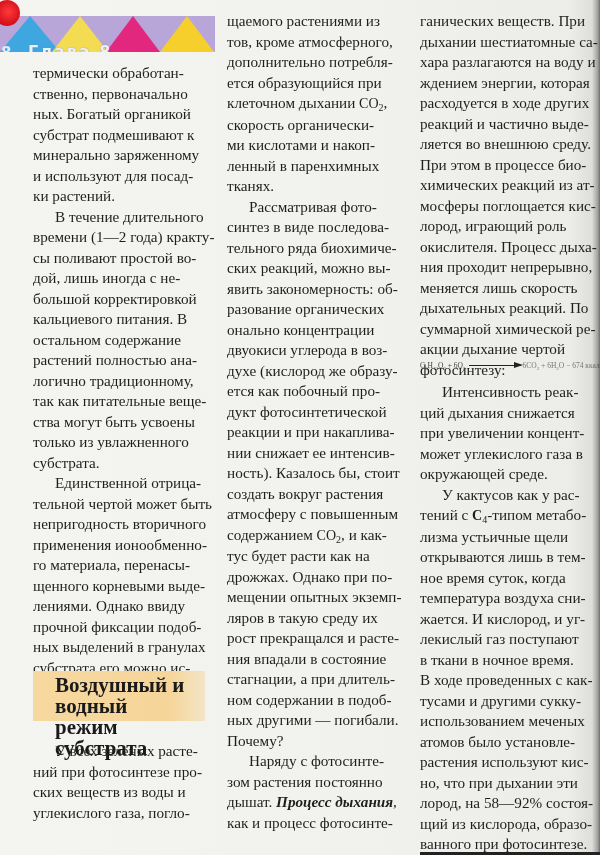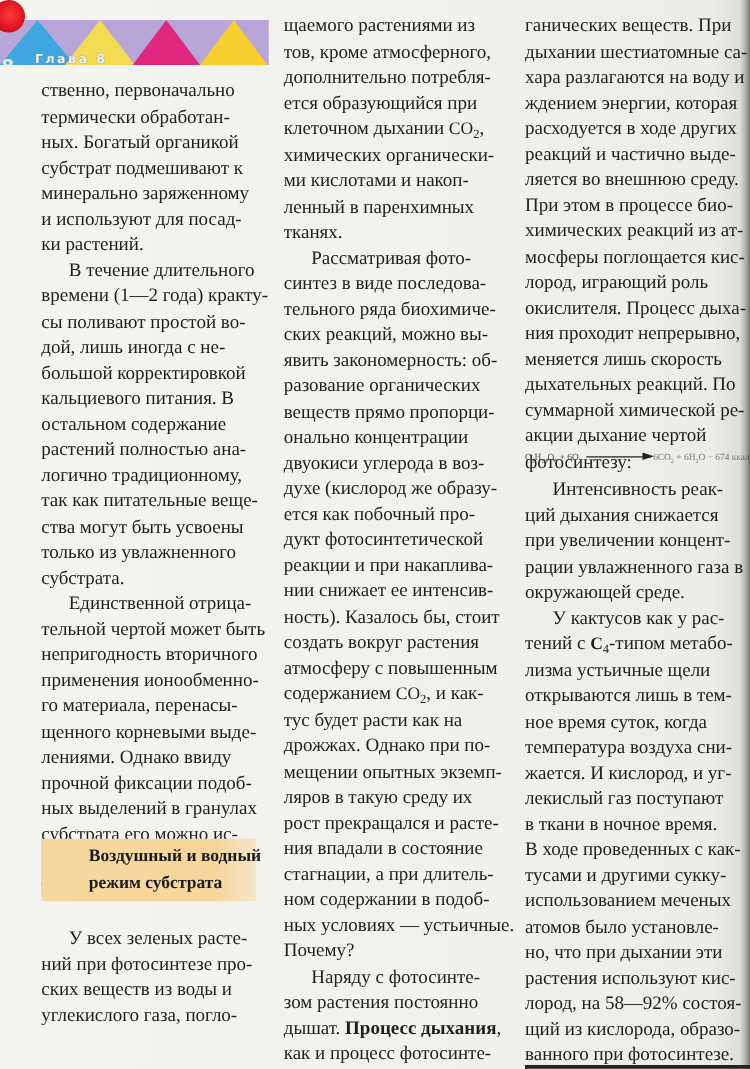--- a/index.html
+++ b/index.html
@@ -35,43 +35,43 @@
   .flower {
     position: absolute; left: -6px; top: 0px; width: 26px; height: 26px;
     border-radius: 50%; background: radial-gradient(circle at 55% 45%, #ff3a3a 0%, #d8121e 60%, #a00 100%);
   }
   .page-num {
     position: absolute; left: 1px; top: 28px; font-family: "DejaVu Sans", sans-serif;
     font-weight: bold; font-size: 15px; color: #e8e8f4; letter-spacing: 1px;
   }
   .chapter {
     position: absolute; left: 28px; top: 26px;
-    font-family: "DejaVu Sans", sans-serif; font-weight: bold; font-size: 10px;
+    font-family: "DejaVu Sans", sans-serif; font-weight: bold; font-size: 16px;
     color: #eef0f8; letter-spacing: 2px; text-shadow: 0 0 1px #6d6a9a;
   }
   
   .col {
     position: absolute; top: 0;
     font-size: 15.2px; line-height: 20.5px;
   }
   .col .line { display: block; white-space: nowrap; }
   .indent { padding-left: 22px; }
   .col1 { left: 33px; top: 63px; width: 175px; }
   .col2 { left: 227px; top: 11px; width: 180px; }
   .col3 { left: 420px; top: 11px; width: 180px; }
   sub { font-size: 10px; vertical-align: -3px; line-height: 0; }
   .big { font-size: 14px; }
-  .bolditalic { font-weight: bold; }
+  .bolditalic { font-weight: bold; font-style: italic; }
   .subhead {
     position: absolute; left: 33px; top: 671px; width: 172px; height: 50px;
     background: linear-gradient(90deg, #f6d9a0 0%, #f6d59a 80%, #f3e5c6 100%);
   }
   .subhead-text {
     position: absolute; left: 22px; top: 4px; width: 150px;
-    font-weight: bold; font-size: 14px; line-height: 21px; color: #1a1a1a; margin-left: 16px;
+    font-weight: bold; font-size: 21px; line-height: 21px; color: #1a1a1a;
   }
   .equation {
     position: absolute; left: 420px; top: 361px; width: 180px;
     font-family: "Liberation Serif", serif; font-size: 7.5px; color: #444;
     white-space: nowrap; display: flex; align-items: center;
   }
   .equation sub { font-size: 5px; vertical-align: -2px; }
   .arrow {
     display: inline-block; width: 52px; height: 1px; background: #222;
     position: relative; margin: 0 2px 0 3px;
@@ -93,22 +93,22 @@
     <div class="tri yellow1"></div>
     <div class="tri pink"></div>
     <div class="tri yellow2"></div>
     <span class="page-num">8</span>
     <span class="chapter">Глава 8</span>
   </div>
   <div class="flower"></div>
 
   <div class="col col1">
     <div>
+      <span class="line">термически обработан-</span>
       <span class="line">ственно, первоначально</span>
-      <span class="line">термически обработан-</span>
       <span class="line">ных. Богатый органикой</span>
       <span class="line">субстрат подмешивают к</span>
       <span class="line">минерально заряженному</span>
       <span class="line">и используют для посад-</span>
       <span class="line">ки растений.</span>
     </div>
     <div>
       <span class="line indent">В течение длительного</span>
       <span class="line">времени (1—2 года) кракту-</span>
       <span class="line">сы поливают простой во-</span>
@@ -155,53 +155,52 @@
     </div>
   </div>
 
   <div class="col col2">
     <div>
       <span class="line">щаемого растениями из</span>
       <span class="line">тов, кроме атмосферного,</span>
       <span class="line">дополнительно потребля-</span>
       <span class="line">ется образующийся при</span>
       <span class="line"><span>клеточном дыхании </span><span class="big">CO</span><sub>2</sub><span>,</span></span>
-      <span class="line">химических органически-</span>
+      <span class="line">скорость органически-</span>
       <span class="line">ми кислотами и накоп-</span>
       <span class="line">ленный в паренхимных</span>
       <span class="line">тканях.</span>
     </div>
     <div>
       <span class="line indent">Рассматривая фото-</span>
       <span class="line">синтез в виде последова-</span>
       <span class="line">тельного ряда биохимиче-</span>
       <span class="line">ских реакций, можно вы-</span>
       <span class="line">явить закономерность: об-</span>
       <span class="line">разование органических</span>
-      <span class="line">веществ прямо пропорци-</span>
       <span class="line">онально концентрации</span>
       <span class="line">двуокиси углерода в воз-</span>
       <span class="line">духе (кислород же образу-</span>
       <span class="line">ется как побочный про-</span>
       <span class="line">дукт фотосинтетической</span>
       <span class="line">реакции и при накаплива-</span>
       <span class="line">нии снижает ее интенсив-</span>
       <span class="line">ность). Казалось бы, стоит</span>
       <span class="line">создать вокруг растения</span>
       <span class="line">атмосферу с повышенным</span>
       <span class="line"><span>содержанием </span><span class="big">CO</span><sub>2</sub><span>, и как-</span></span>
       <span class="line">тус будет расти как на</span>
       <span class="line">дрожжах. Однако при по-</span>
       <span class="line">мещении опытных экземп-</span>
       <span class="line">ляров в такую среду их</span>
       <span class="line">рост прекращался и расте-</span>
       <span class="line">ния впадали в состояние</span>
       <span class="line">стагнации, а при длитель-</span>
       <span class="line">ном содержании в подоб-</span>
-      <span class="line">ных условиях — устьичные.</span>
+      <span class="line">ных другими — погибали.</span>
       <span class="line">Почему?</span>
     </div>
     <div>
       <span class="line indent">Наряду с фотосинте-</span>
       <span class="line">зом растения постоянно</span>
       <span class="line"><span>дышат. </span><span class="bolditalic">Процесс дыхания</span><span>,</span></span>
       <span class="line">как и процесс фотосинте-</span>
 
     </div>
   </div>
@@ -233,39 +232,39 @@
     <span>C<sub>6</sub>H<sub>12</sub>O<sub>6</sub> + 6O<sub>2</sub></span>
     <span class="arrow"></span>
     <span class="eq-right">6CO<sub>2</sub> + 6H<sub>2</sub>O − 674 ккал</span>
   </div>
 
   <div class="col" style="left:420px; top:382px; width:180px;">
     <div>
       <span class="line indent">Интенсивность реак-</span>
       <span class="line">ций дыхания снижается</span>
       <span class="line">при увеличении концент-</span>
-      <span class="line">рации увлажненного газа в</span>
+      <span class="line">может углекислого газа в</span>
       <span class="line">окружающей среде.</span>
     </div>
     <div>
       <span class="line indent">У кактусов как у рас-</span>
       <span class="line"><span>тений с </span><span class="big" style="font-weight:bold">C</span><sub>4</sub><span>-типом метабо-</span></span>
       <span class="line">лизма устьичные щели</span>
       <span class="line">открываются лишь в тем-</span>
       <span class="line">ное время суток, когда</span>
       <span class="line">температура воздуха сни-</span>
       <span class="line">жается. И кислород, и уг-</span>
       <span class="line">лекислый газ поступают</span>
       <span class="line">в ткани в ночное время.</span>
       <span class="line">В ходе проведенных с как-</span>
       <span class="line">тусами и другими сукку-</span>
       <span class="line">использованием меченых</span>
       <span class="line">атомов было установле-</span>
+      <span class="line">растения используют кис-</span>
       <span class="line">но, что при дыхании эти</span>
-      <span class="line">растения используют кис-</span>
       <span class="line">лород, на 58—92% состоя-</span>
       <span class="line">щий из кислорода, образо-</span>
       <span class="line">ванного при фотосинтезе.</span>
     </div>
   </div>
 
   <div class="edge-shadow"></div>
   <div class="bottom-shadow"></div>
 </div>
 

